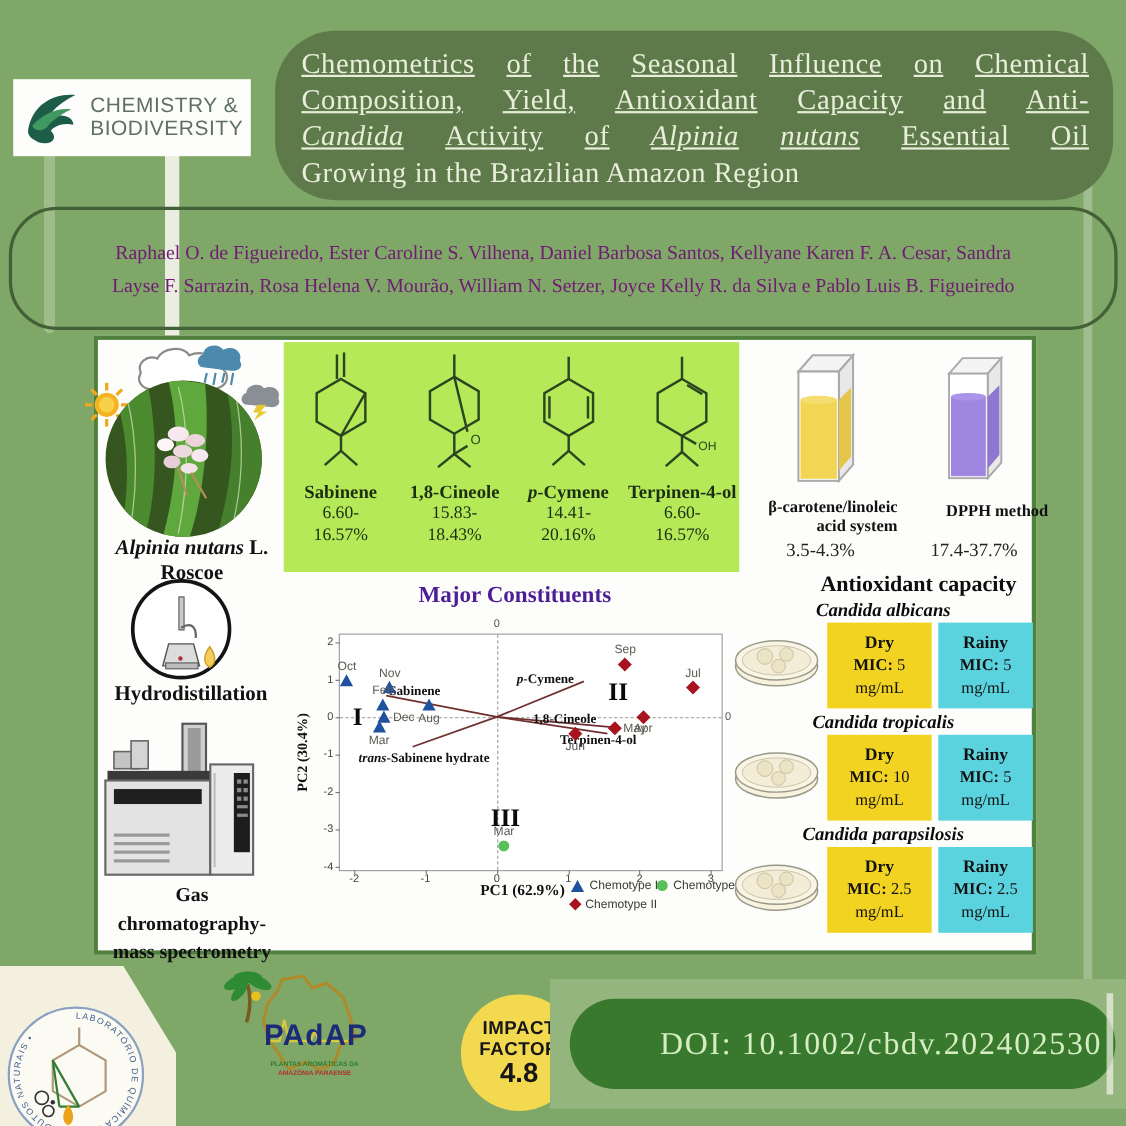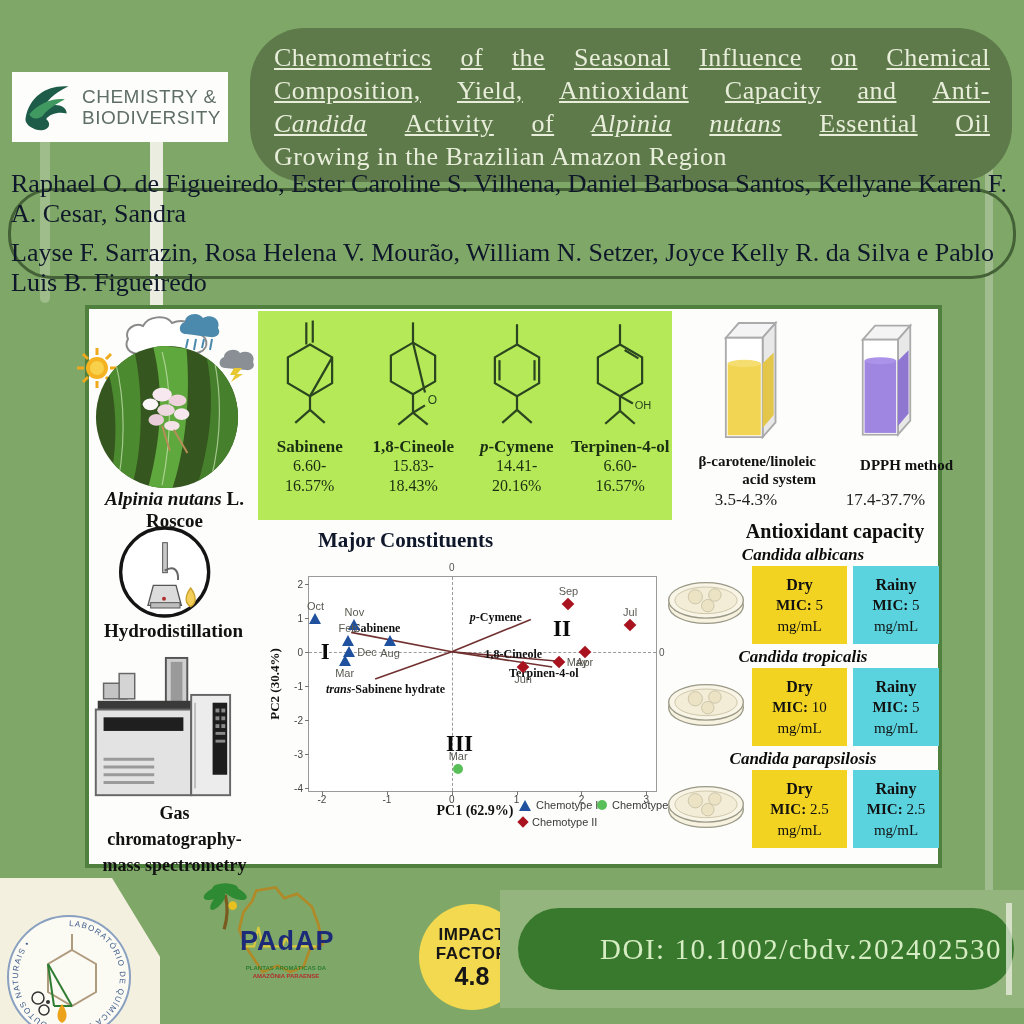--- a/index.html
+++ b/index.html
@@ -22,43 +22,43 @@
   .t-line{color:#e8eeda;font-size:26px;line-height:33px;letter-spacing:.5px;white-space:nowrap;}
   .t-line.just{display:flex;justify-content:space-between;text-decoration:underline;}
   .t-line .it{font-style:italic;}
 
   
   .logo-box{position:absolute;left:12px;top:72px;width:216px;height:70px;background:#fdfdfb;
             display:flex;align-items:center;gap:6px;padding-left:8px;box-sizing:border-box;}
   .logo-text{font-family:"Liberation Sans",sans-serif;color:#5f6f66;font-size:19px;line-height:21px;letter-spacing:.5px;}
 
   
-  .authors{position:absolute;left:8px;top:188px;width:1008px;height:91px;border:3px solid #436036;
+  .authors{position:absolute;left:8px;top:188px;width:1008px;height:112px;border:3px solid #436036;
            border-radius:44px;box-sizing:border-box;display:flex;flex-direction:column;align-items:center;
-           justify-content:center;gap:9px;color:#0f172a;font-size:26px;}
+           justify-content:center;gap:9px;color:#701a75;font-size:18px;}
 
   
   .panel{position:absolute;left:85px;top:305px;width:857px;height:563px;background:#fdfdfb;
          border:4px solid #4f803d;box-sizing:border-box;}
 
   
   .plant-caption{position:absolute;left:92px;top:488px;width:165px;text-align:center;font-weight:bold;
                  font-size:19px;color:#111;}
   .plant-caption .it{font-style:italic;}
   .method-label{position:absolute;color:#111;font-weight:bold;text-align:center;}
 
   
   .green-box{position:absolute;left:258px;top:311px;width:414px;height:209px;background:#b5e958;
              display:flex;justify-content:space-around;padding-top:4px;box-sizing:border-box;}
   .chem-col{width:100px;text-align:center;color:#1b2f12;}
   .chem-name{font-weight:bold;font-size:17px;line-height:19px;}
   .chem-name .it{font-style:italic;}
   .chem-range{font-size:16px;line-height:20px;}
-  .mc-heading{position:absolute;left:318px;top:528px;width:300px;font-weight:bold;
-              font-size:21px;color:#0f172a;}
+  .mc-heading{position:absolute;left:318px;top:528px;width:300px;text-align:center;font-weight:bold;
+              font-size:21px;color:#4c1d95;}
 
   
   #plot-area{position:absolute;left:308px;top:576px;width:347px;height:214px;background:#fff;
              border:1px solid #9a9a9a;}
   .zero-h{position:absolute;left:0;width:100%;border-top:1.5px dashed #9b9b9b;}
   .zero-v{position:absolute;top:0;height:100%;border-left:1.5px dashed #9b9b9b;}
   .xtick{position:absolute;top:calc(100% + 3px);transform:translateX(-50%);
          font:10px "Liberation Sans",sans-serif;color:#444;}
   .xtickmark{position:absolute;top:100%;width:1px;height:4px;background:#777;}
   .ytick{position:absolute;left:-6px;transform:translate(-100%,-50%);

